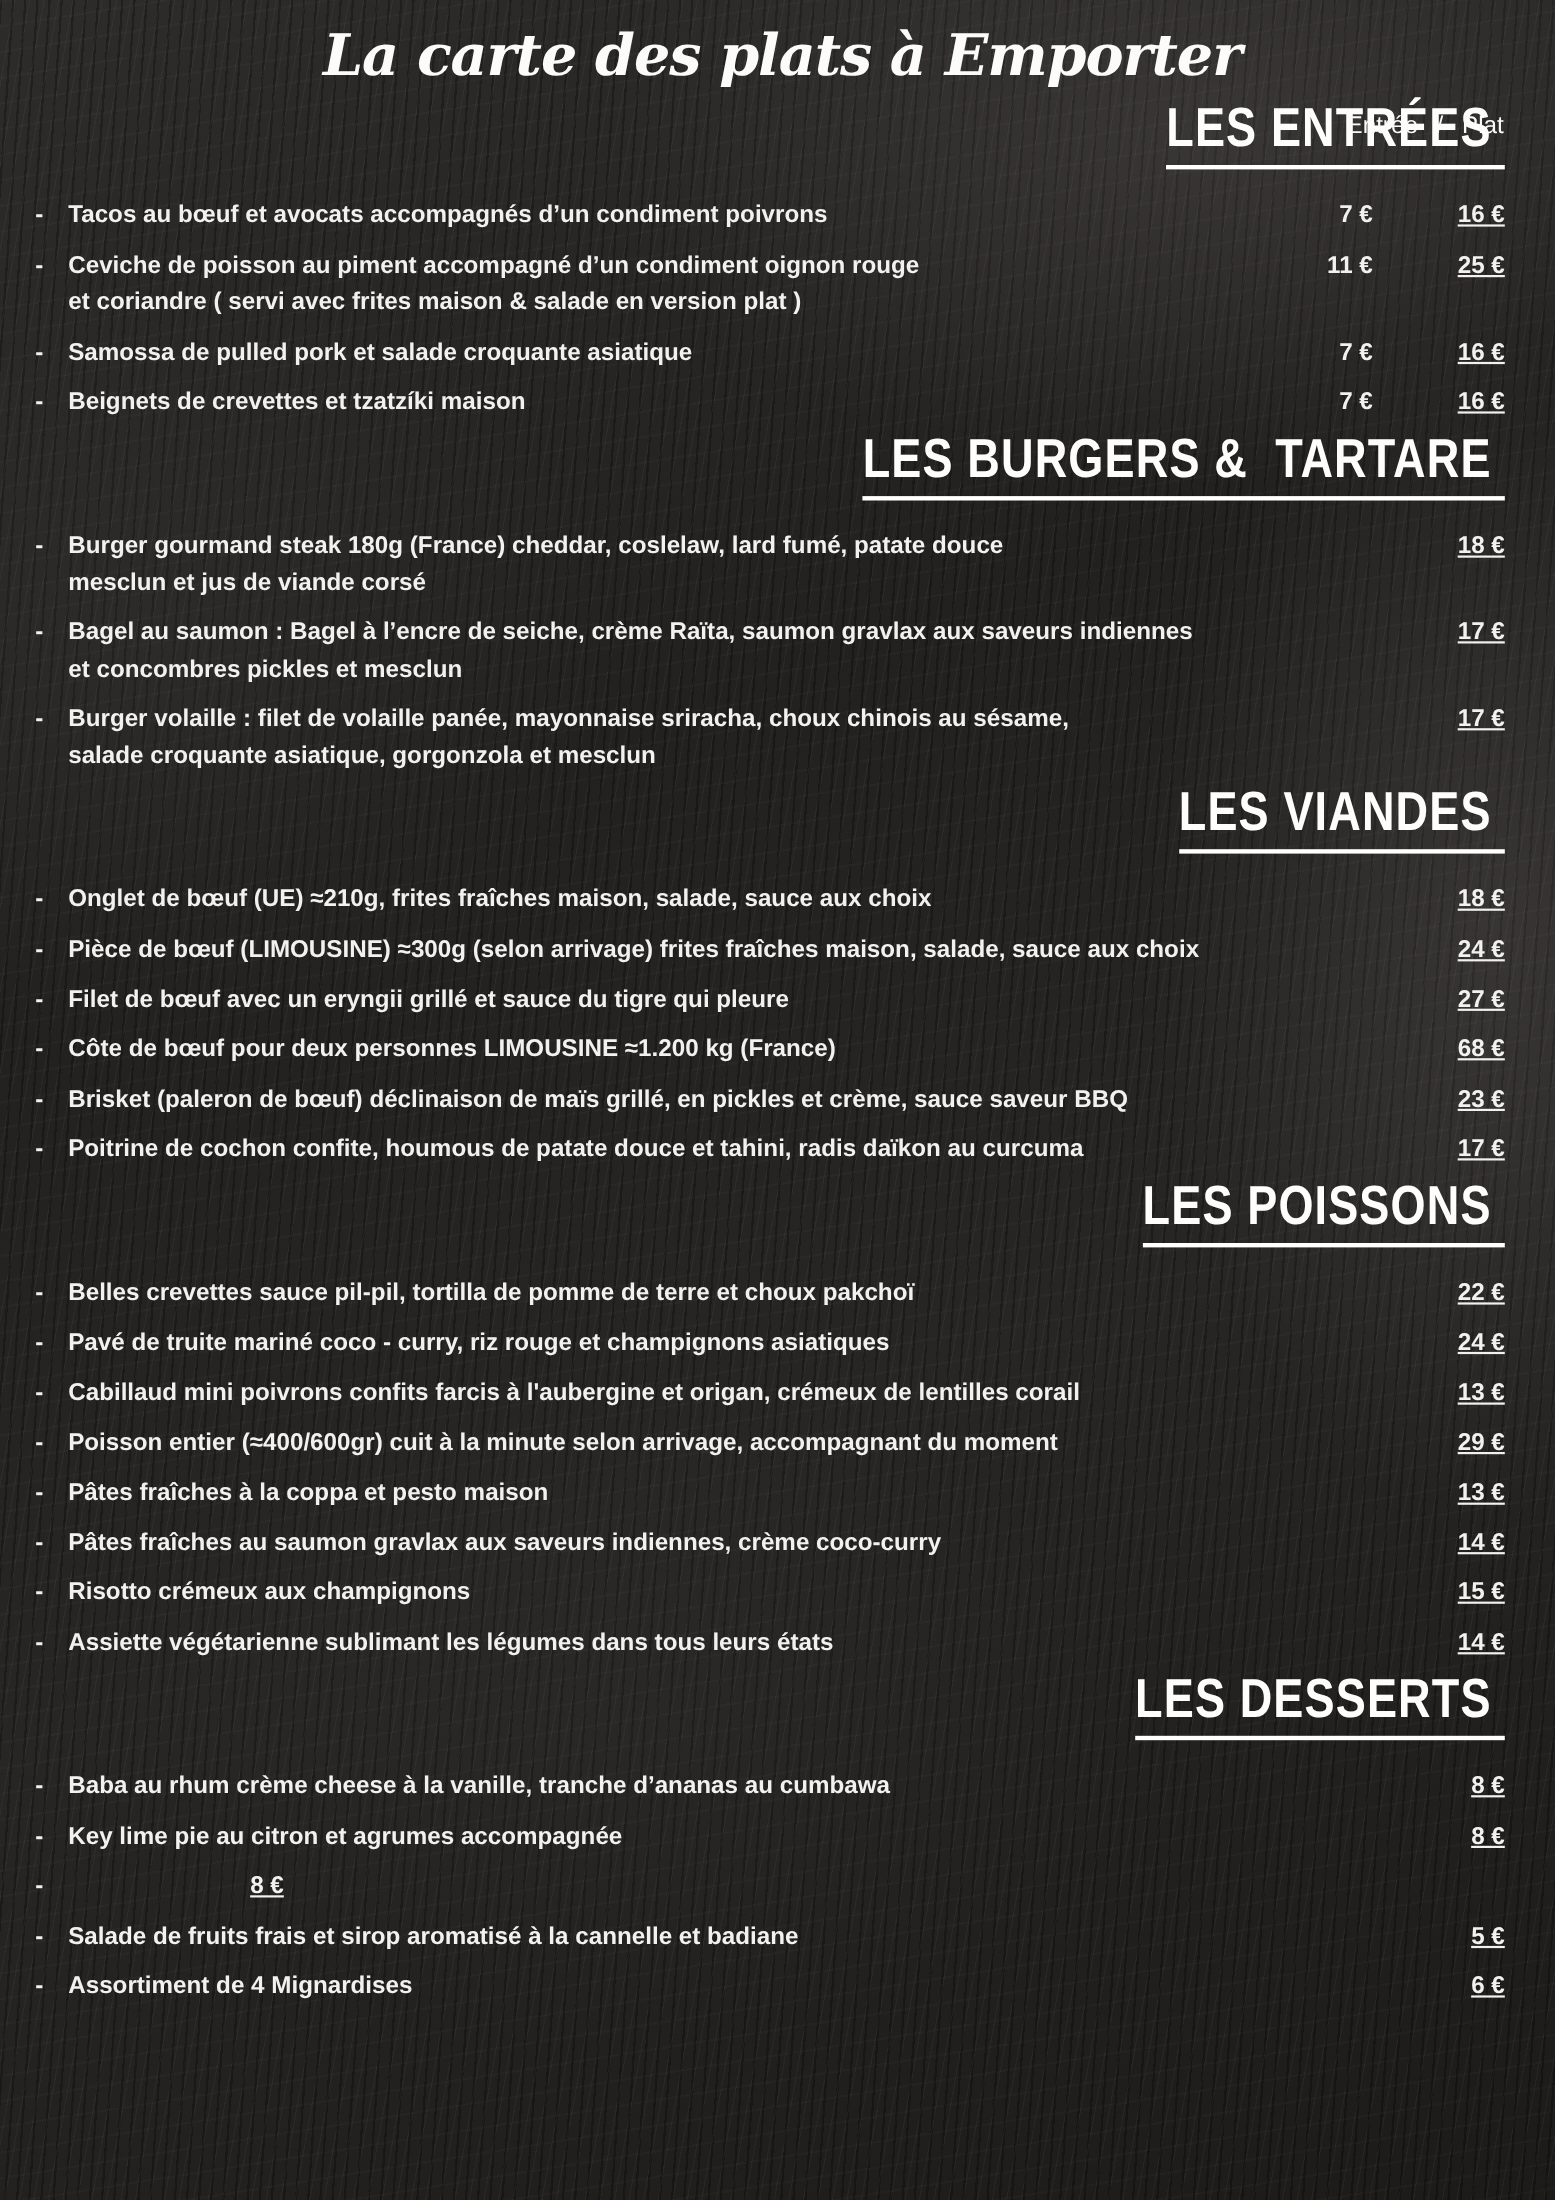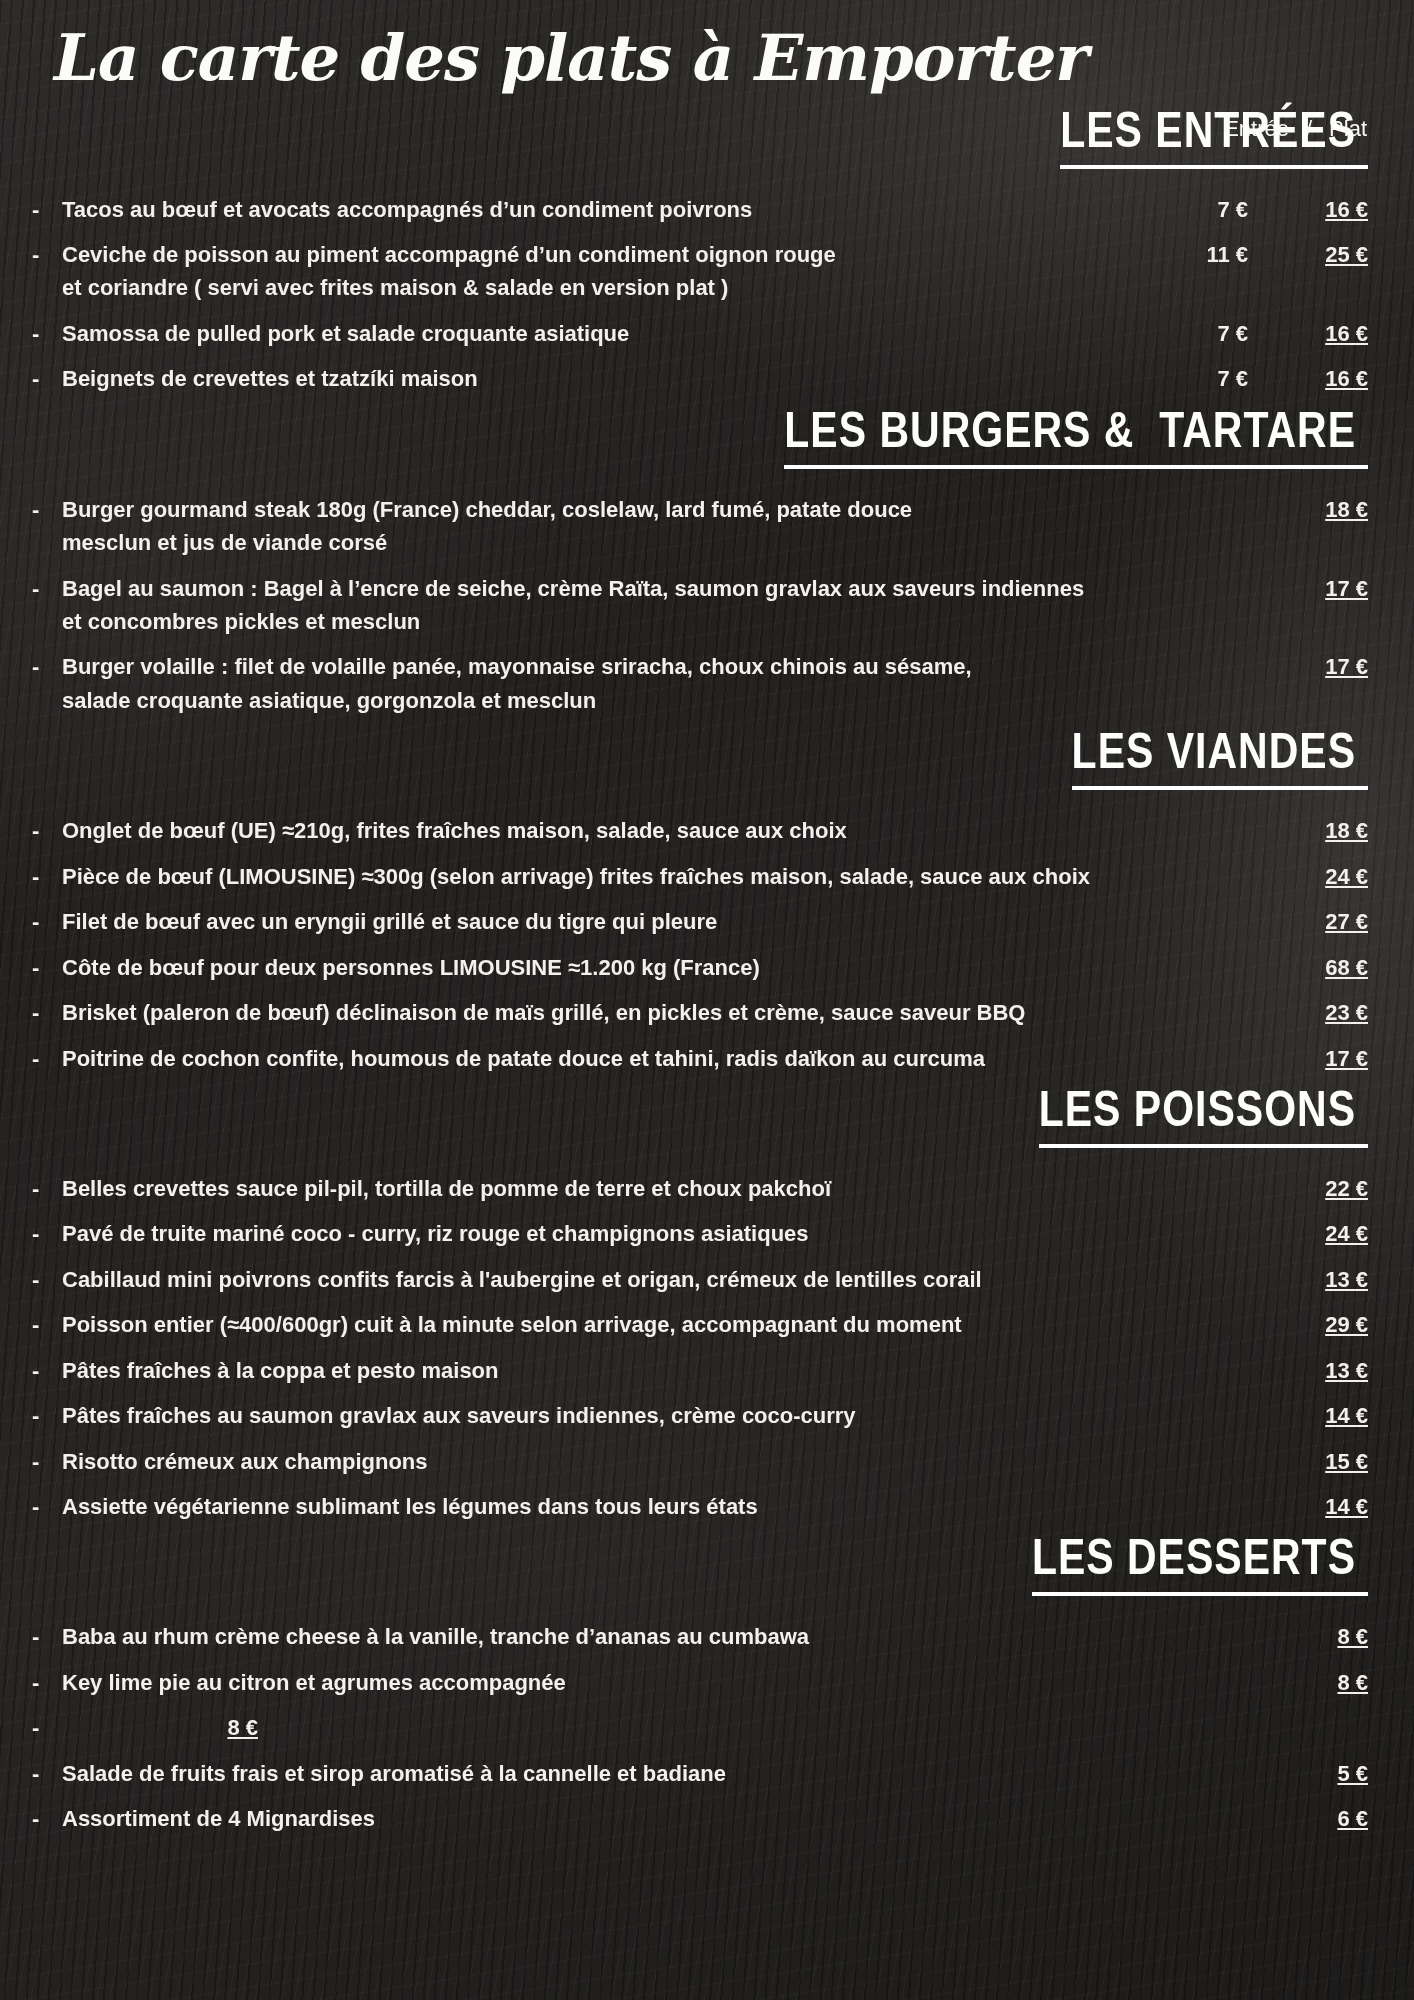--- a/index.html
+++ b/index.html
@@ -22,26 +22,27 @@
       radial-gradient(ellipse 800px 500px at 40% 78%, rgba(80,78,76,0.10), transparent 60%),
       repeating-linear-gradient(100deg, rgba(255,255,255,0.035) 0 1px, transparent 1px 13px),
       repeating-linear-gradient(94deg, rgba(0,0,0,0.28) 0 2px, transparent 2px 11px),
       repeating-linear-gradient(171deg, rgba(255,255,255,0.02) 0 2px, transparent 2px 23px),
       linear-gradient(158deg, #2e2c2b 0%, #232120 35%, #282625 62%, #1c1b1a 100%);
   }
   .title {
     font-family: "DejaVu Serif", serif;
     font-style: italic;
     font-weight: bold;
-    font-size: 64px;
+    font-size: 52px;
     line-height: 1.18;
     margin: 6px 0 10px 22px;
     white-space: pre;
     letter-spacing: -1px;
     color: #fbfbfa;
+    text-align: center;
   }
   .section { position: relative; }
   .section-header {
     display: flex;
     align-items: flex-end;
     position: relative;
     margin: 19px 0 15px 23px;
     flex-direction: column;
   }
   .section-title {

